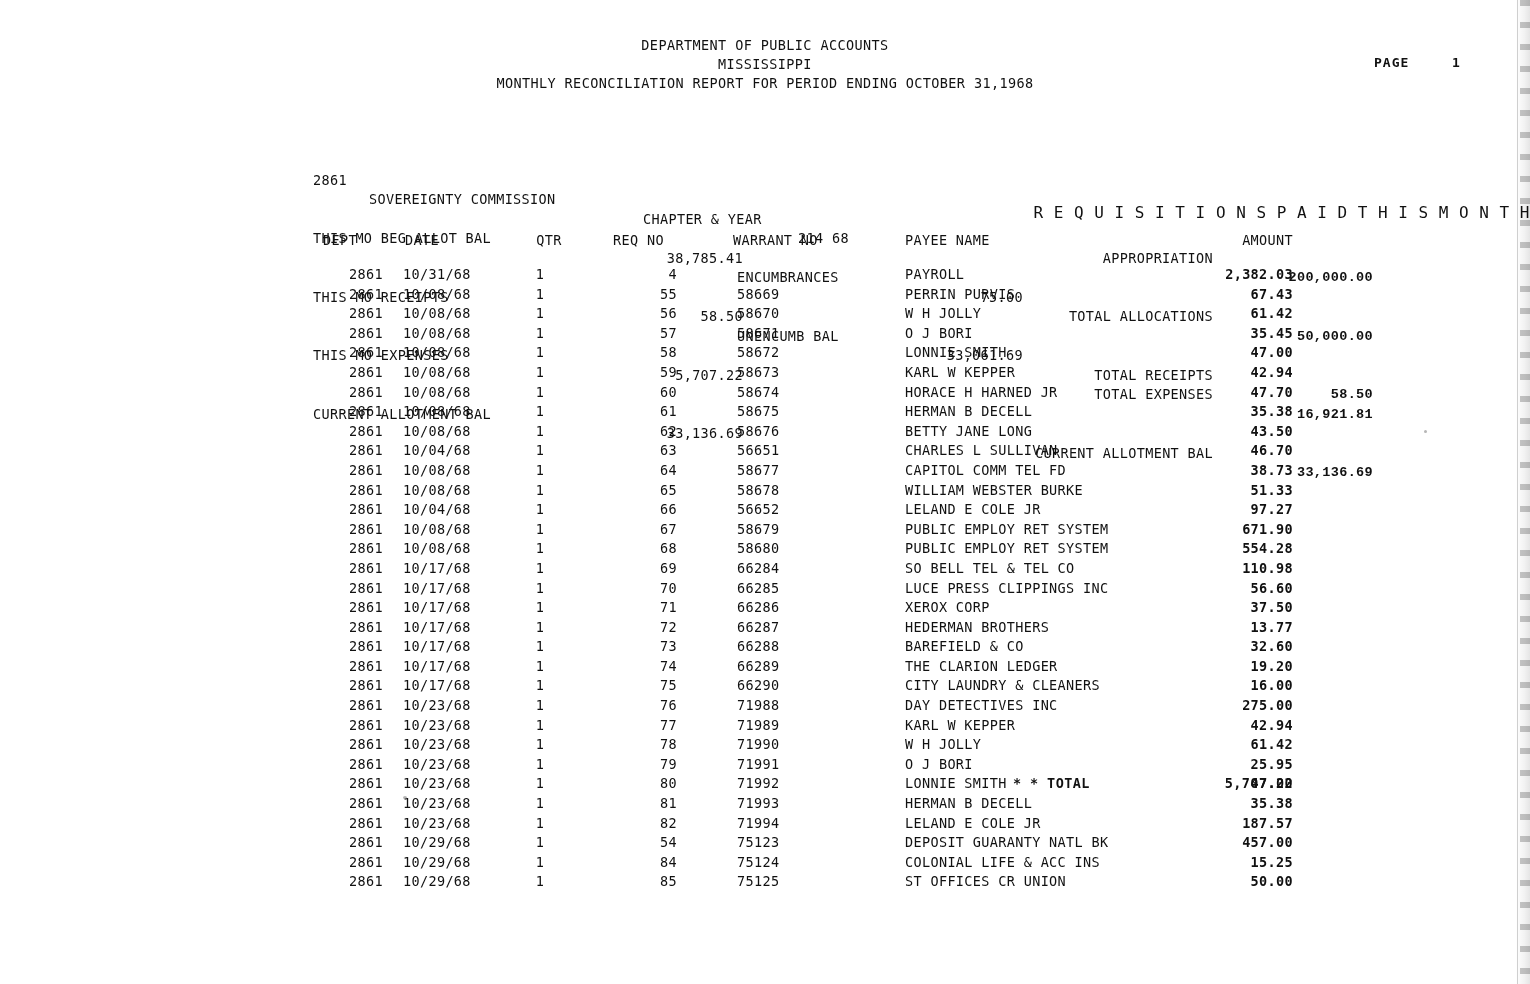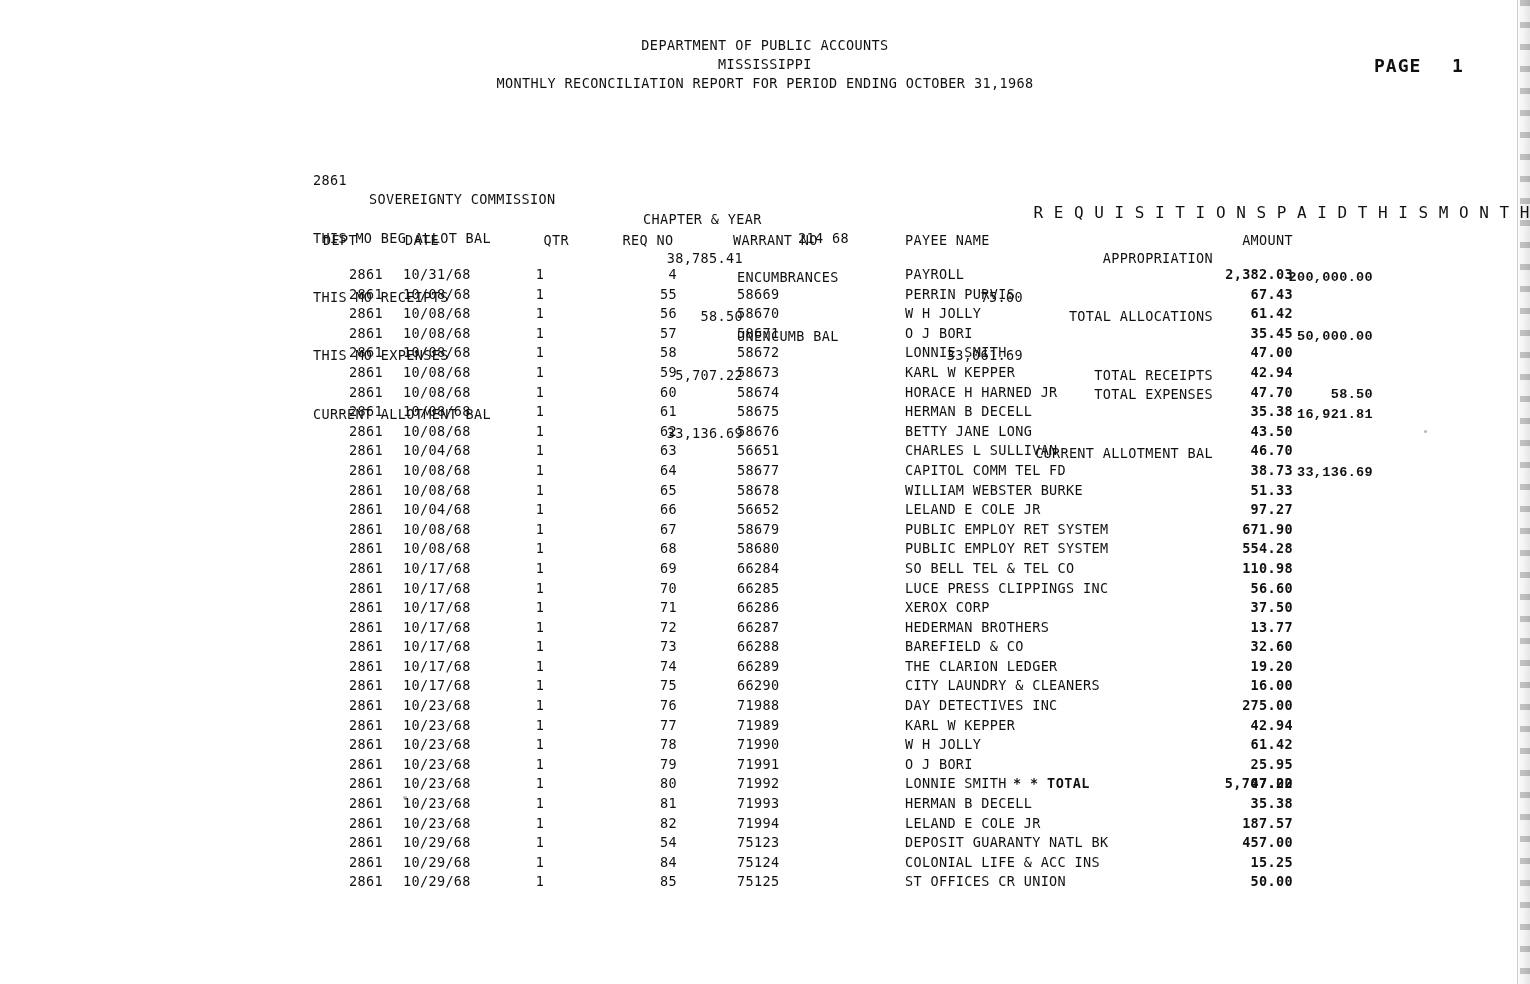--- a/index.html
+++ b/index.html
@@ -59,21 +59,21 @@
     width: 100%;
     text-align: center;
     font-size: 13.5px;
     line-height: 19px;
     letter-spacing: 0.4px;
   }
   .page-no {
     position: absolute;
     top: 55px;
     left: 1374px;
-    font-size: 18px;
+    font-size: 13px;
     font-weight: bold;
     letter-spacing: 1px;
   }
   .page-no .num {
     position: absolute;
     left: 78px;
     top: 0;
     font-weight: bold;
   }
 
@@ -120,22 +120,22 @@
   .thead {
     position: relative;
     height: 34px;
   }
   .thead div {
     position: absolute;
     top: 0;
   }
   .col-dept    { left: 10px;  width: 60px;  text-align: left; }
   .col-date    { left: 92px;  width: 90px;  text-align: left; }
-  .col-qtr     { left: 216px; width: 40px;  text-align: right; }
-  .col-req     { left: 300px; width: 70px;  text-align: center; }
+  .col-qtr     { left: 216px; width: 40px;  text-align: center; }
+  .col-req     { left: 300px; width: 70px;  text-align: left; }
   .col-warrant { left: 420px; width: 110px; text-align: left; }
   .col-payee   { left: 592px; width: 300px; text-align: left; }
   .col-amount  { left: 860px; width: 120px; text-align: right; }
 
   .rows {
     position: relative;
   }
   .trow {
     position: relative;
     height: 19.6px;

